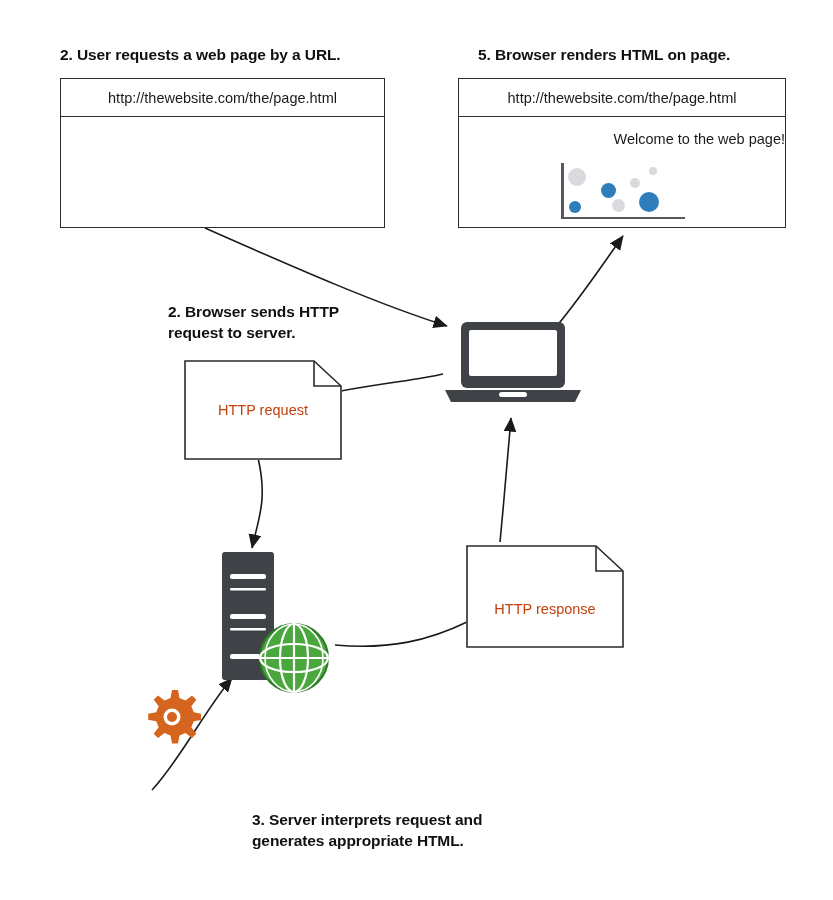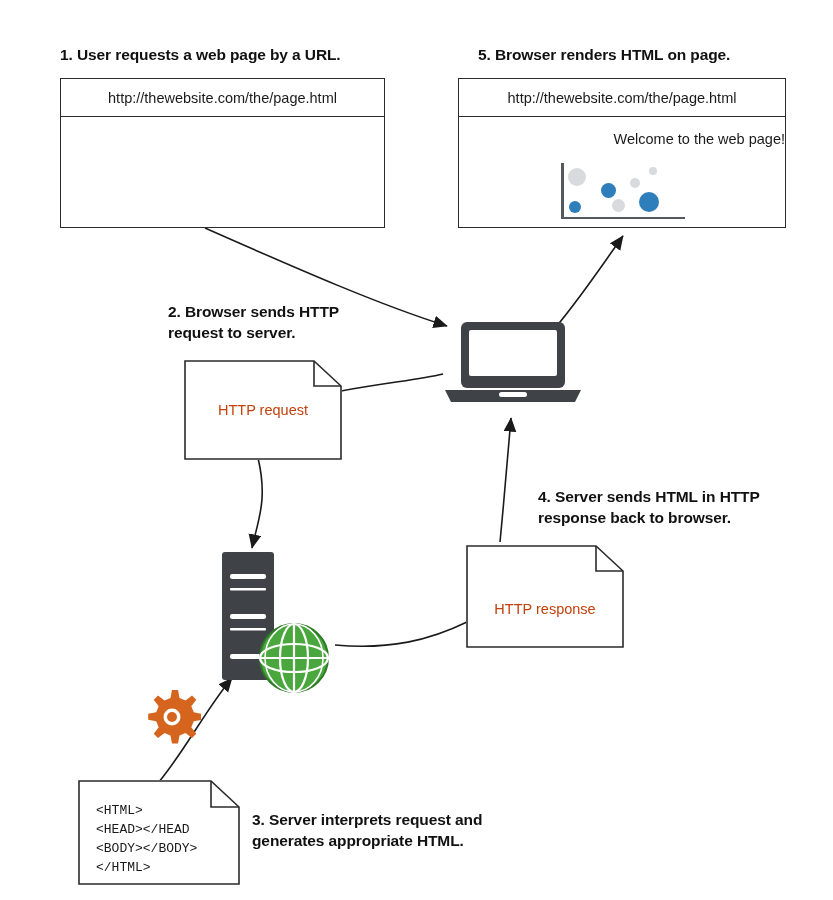--- a/index.html
+++ b/index.html
@@ -132,21 +132,21 @@
 
     <path d="M335,645 C390,650 430,640 467,622" fill="none" stroke="#1a1a1a" stroke-width="1.6"></path>
 
     <path d="M500,542 C504,500 508,455 511,418" fill="none" stroke="#1a1a1a" stroke-width="1.6" marker-end="url(#ah)"></path>
 
     <path d="M545,340 C576,305 600,268 623,236" fill="none" stroke="#1a1a1a" stroke-width="1.6" marker-end="url(#ah)"></path>
 
     <path d="M152,790 C180,760 205,710 232,678" fill="none" stroke="#1a1a1a" stroke-width="1.6" marker-end="url(#ah)"></path>
   </svg>
 
-  <div class="abs caption" style="left:60px; top:45px; width:380px;">1. User requests a web page by a URL.</div>
+  <div class="abs caption" style="left:60px; top:45px; width:380px;">2. User requests a web page by a URL.</div>
 
   <div class="abs browser" style="left:60px; top:78px; width:325px; height:150px;">
     <div class="urlbar">http://thewebsite.com/the/page.html</div>
     <div class="viewport"></div>
   </div>
 
   <div class="abs caption" style="left:478px; top:45px; width:330px;">5. Browser renders HTML on page.</div>
 
   <div class="abs browser" style="left:458px; top:78px; width:328px; height:150px;">
     <div class="urlbar">http://thewebsite.com/the/page.html</div>
@@ -179,22 +179,20 @@
 
   <div class="abs laptop" style="left:443px; top:320px;">
     <svg width="140" height="90" viewBox="0 0 140 90">
       <rect x="18" y="2" width="104" height="66" rx="6" fill="#3f4246"></rect>
       <rect x="26" y="10" width="88" height="46" rx="2" fill="#ffffff"></rect>
       <path d="M2,70 H138 L132,82 H8 Z" fill="#3f4246"></path>
       <rect x="56" y="72" width="28" height="5" rx="2.5" fill="#ffffff"></rect>
     </svg>
   </div>
 
-  <div class="abs caption" style="left:538px; top:487px; width:270px; white-space:pre-line;">4. Server sends HTML in HTTP
-response back to browser.</div>
 
   <div class="abs doc" style="left:466px; top:545px; width:158px; height:103px;">
     <svg width="158" height="103" viewBox="0 0 158 103">
       <path d="M1,1 H130 L157,26 V102 H1 Z" fill="#ffffff" stroke="#2b2b2b" stroke-width="1.6"></path>
       <path d="M130,1 V26 H157" fill="none" stroke="#2b2b2b" stroke-width="1.6"></path>
     </svg>
     <div class="doc-label" style="top:56px;">HTTP response</div>
   </div>
 
   <div class="abs server" style="left:222px; top:552px;">
@@ -221,27 +219,17 @@
   <div class="abs" style="left:143px; top:688px;">
     <svg width="58" height="58" viewBox="0 0 58 58">
       <g fill="#d4641e">
         <path d="M29,2 l6,0 1.5,8 6,2.5 6.5,-5 4.3,4.3 -5,6.5 2.5,6 8,1.5 0,6 -8,1.5 -2.5,6 5,6.5 -4.3,4.3 -6.5,-5 -6,2.5 -1.5,8 -6,0 -1.5,-8 -6,-2.5 -6.5,5 -4.3,-4.3 5,-6.5 -2.5,-6 -8,-1.5 0,-6 8,-1.5 2.5,-6 -5,-6.5 4.3,-4.3 6.5,5 6,-2.5 z"></path>
       </g>
       <circle cx="29" cy="29" r="8.5" fill="#ffffff"></circle>
       <circle cx="29" cy="29" r="5" fill="#d4641e"></circle>
     </svg>
   </div>
 
-  <div class="abs doc" style="left:78px; top:780px; width:162px; height:105px;">
-    <svg width="162" height="105" viewBox="0 0 162 105">
-      <path d="M1,1 H133 L161,27 V104 H1 Z" fill="#ffffff" stroke="#2b2b2b" stroke-width="1.6"></path>
-      <path d="M133,1 V27 H161" fill="none" stroke="#2b2b2b" stroke-width="1.6"></path>
-    </svg>
-    <div class="code-lines">&lt;HTML&gt;
-&lt;HEAD&gt;&lt;/HEAD
-&lt;BODY&gt;&lt;/BODY&gt;
-&lt;/HTML&gt;</div>
-  </div>
 
   <div class="abs caption" style="left:252px; top:810px; width:290px; white-space:pre-line;">3. Server interprets request and
 generates appropriate HTML.</div>
 
 </div>
 
 </body></html>

